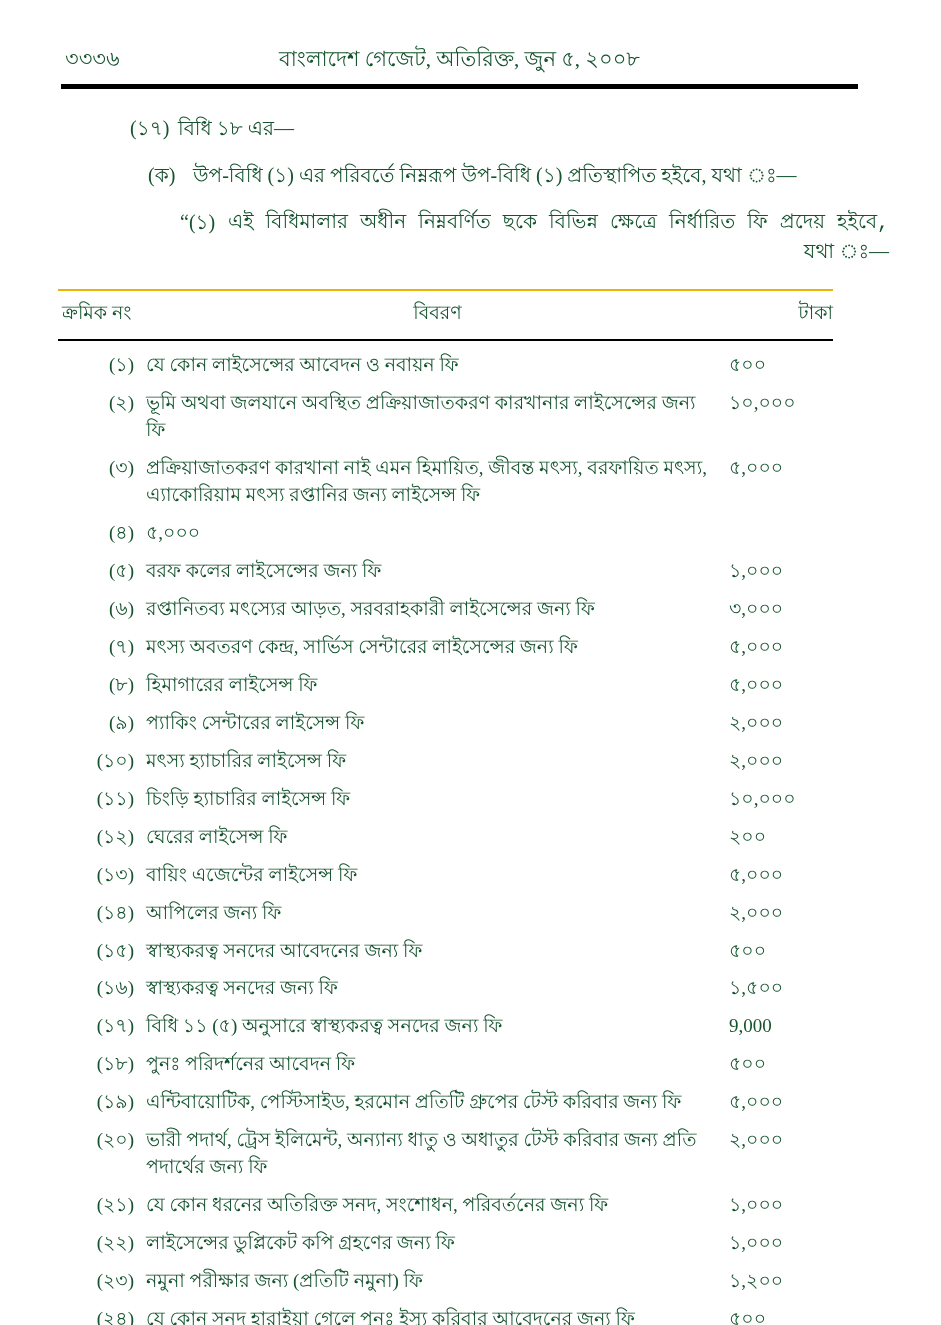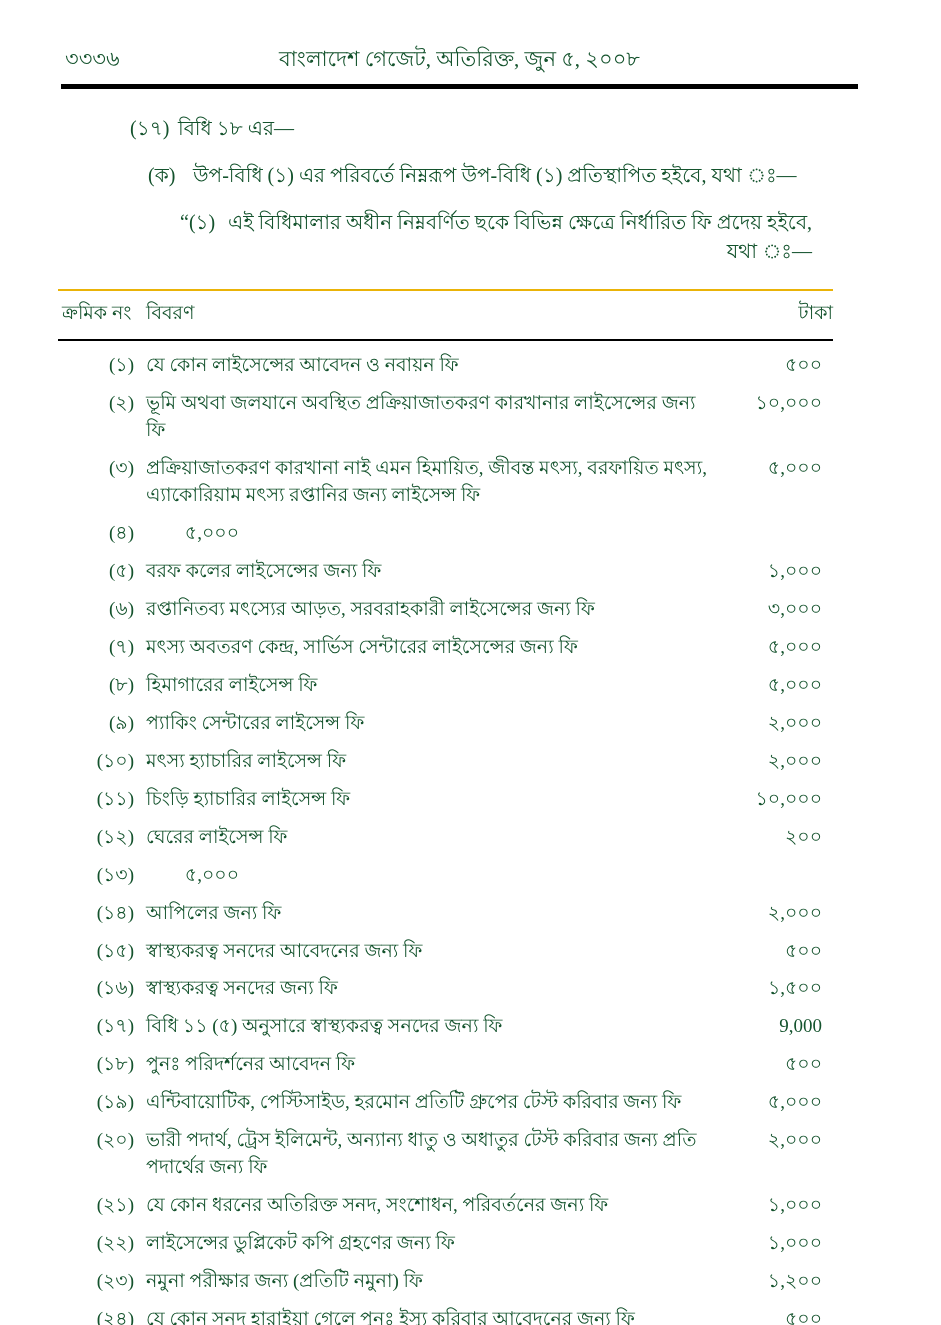--- a/index.html
+++ b/index.html
@@ -60,36 +60,35 @@
     width: 775px;
     border-top: 2px solid #eab308;
     font-size: 19px;
   }
   .thead {
     display: flex;
     border-bottom: 2px solid #000;
     padding: 7px 0 9px 0;
   }
   .th-serial { width: 88px; flex: none; padding-left: 4px; }
-  .th-desc   { flex: 1; text-align: left; }
+  .th-desc   { flex: 1; text-align: center; }
   .th-amt    { width: 104px; flex: none; text-align: right; }
   .trow {
     display: flex;
     margin-top: 11px;
     line-height: 1.42;
   }
   .c-serial {
     width: 88px; flex: none;
     text-align: right;
     padding-right: 12px;
   }
   .c-desc { flex: 1; padding-right: 14px; }
   .c-amt  {
     width: 104px; flex: none;
-    text-align: right;
     padding-right: 11px;
   }
 </style>
 </head>
 <body>
 
 <div class="page">
 
   <div class="page-header">
     <span class="page-num">৩৩৩৬</span>
@@ -104,21 +103,21 @@
   </div>
 
   <div class="clause clause-ka">
     <span class="lbl">(ক)</span>
     <span class="txt">উপ-বিধি (১) এর পরিবর্তে নিম্নরূপ উপ-বিধি (১) প্রতিস্থাপিত হইবে, যথা ঃ—</span>
   </div>
 
   <div class="clause clause-sub1">
     <span class="lbl">“(১)</span>
     <span class="txt">
-      <span style="display:block;">এই বিধিমালার অধীন নিম্নবর্ণিত ছকে বিভিন্ন ক্ষেত্রে নির্ধারিত ফি প্রদেয় হইবে,</span>
+      <span style="display:block;font-family:Liberation Mono, monospace;">এই বিধিমালার অধীন নিম্নবর্ণিত ছকে বিভিন্ন ক্ষেত্রে নির্ধারিত ফি প্রদেয় হইবে,</span>
       <span style="display:block; margin-top:2px;text-align:right;">যথা ঃ—</span>
     </span>
   </div>
 
   <div class="fee-table">
     <div class="thead">
       <div class="th-serial">ক্রমিক নং</div>
       <div class="th-desc">বিবরণ</div>
       <div class="th-amt">টাকা</div>
     </div>
@@ -177,20 +176,21 @@
           <div class="c-desc">চিংড়ি হ্যাচারির লাইসেন্স ফি</div>
           <div class="c-amt">১০,০০০</div>
         </div>
         <div class="trow">
           <div class="c-serial">(১২)</div>
           <div class="c-desc">ঘেরের লাইসেন্স ফি</div>
           <div class="c-amt">২০০</div>
         </div>
         <div class="trow">
           <div class="c-serial">(১৩)</div>
+          <div class="c-desc">বায়িং এজেন্টের লাইসেন্স ফি</div>
           <div class="c-amt">৫,০০০</div>
         </div>
         <div class="trow">
           <div class="c-serial">(১৪)</div>
           <div class="c-desc">আপিলের জন্য ফি</div>
           <div class="c-amt">২,০০০</div>
         </div>
         <div class="trow">
           <div class="c-serial">(১৫)</div>
           <div class="c-desc">স্বাস্থ্যকরত্ব সনদের আবেদনের জন্য ফি</div>

